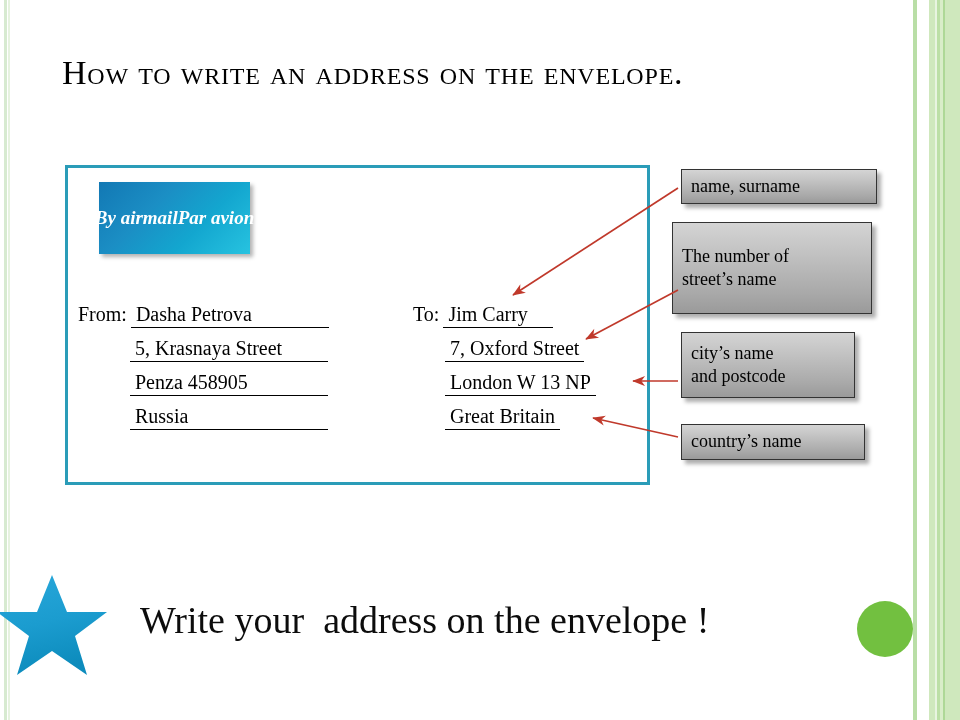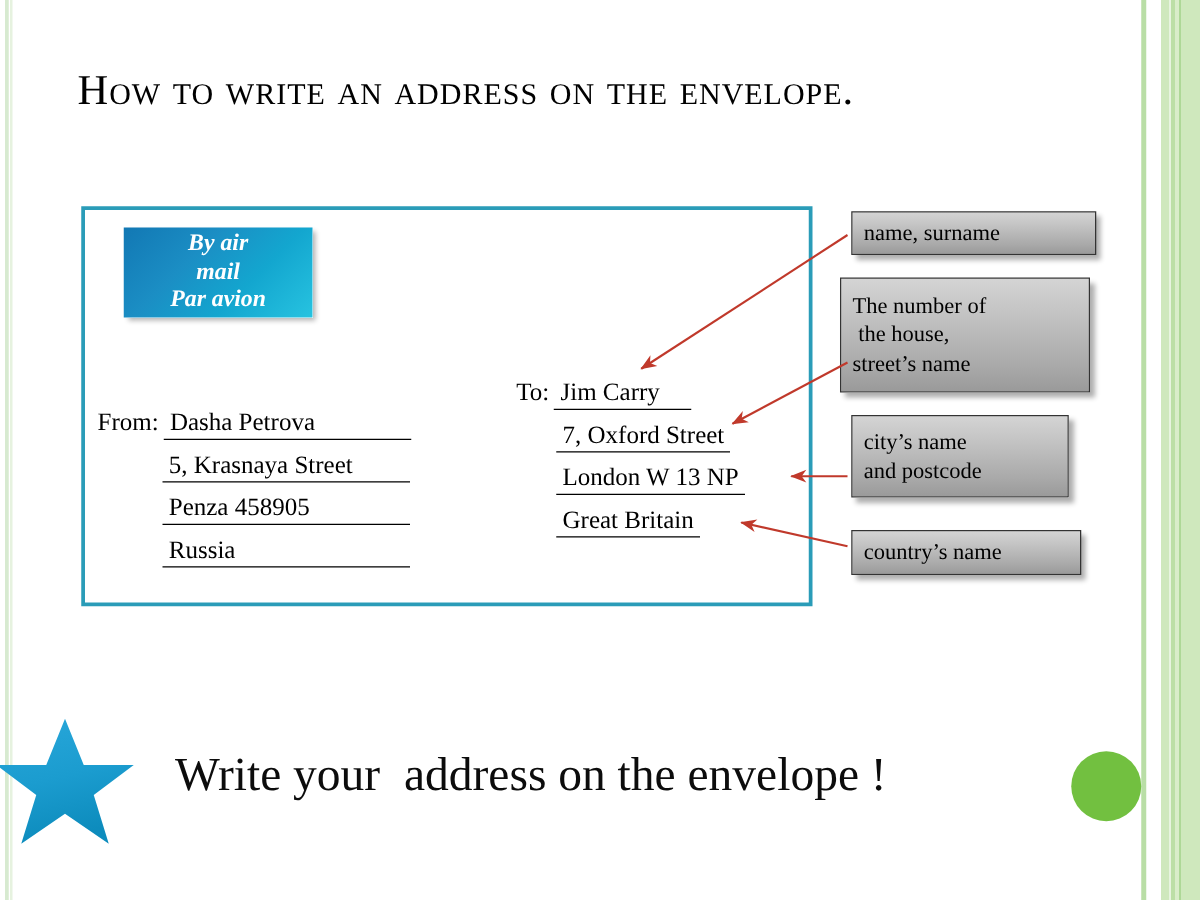--- a/index.html
+++ b/index.html
@@ -72,41 +72,41 @@
 
   #air-mail-badge {
     position: absolute;
     left: 31px;
     top: 14px;
     width: 151px;
     height: 72px;
     background: linear-gradient(135deg, #1278b4 0%, #1b8ec4 35%, #13a6cf 65%, #27c3e0 100%);
     box-shadow: 3px 3px 4px rgba(0,0,0,0.30);
     display: flex;
-    flex-direction: column;
+    flex-direction: row;
     align-items: center;
     justify-content: center;
     color: #ffffff;
     font-family: "Liberation Serif", serif;
     font-weight: bold;
     font-style: italic;
     font-size: 19px;
     line-height: 1.18;
     text-align: center;
   }
   #air-mail-badge .badge-line { white-space: pre; }
 
   
   .address-block {
     position: absolute;
     font-family: "Liberation Serif", serif;
     font-size: 20px;
     color: #000000;
   }
-  #from-block { left: 10px; top: 135px; margin-top: 24px; }
+  #from-block { left: 10px; top: 135px; }
   #to-block   { left: 345px; top: 135px; }
 
   .addr-row {
     display: flex;
     align-items: baseline;
     height: 34px;
     white-space: nowrap;
   }
   .addr-label { padding-right: 4px; }
   .addr-value {
@@ -229,21 +229,20 @@
     </div>
 
   </div>
 
   <div id="callout-name" class="callout">
     <span class="cl-line">name, surname</span>
   </div>
 
   <div id="callout-house" class="callout">
     <span class="cl-line">The number of</span>
-    <span class="cl-line"> the house,</span>
     <span class="cl-line">street’s name</span>
   </div>
 
   <div id="callout-city" class="callout">
     <span class="cl-line">city’s name</span>
     <span class="cl-line">and postcode</span>
   </div>
 
   <div id="callout-country" class="callout">
     <span class="cl-line">country’s name</span>

